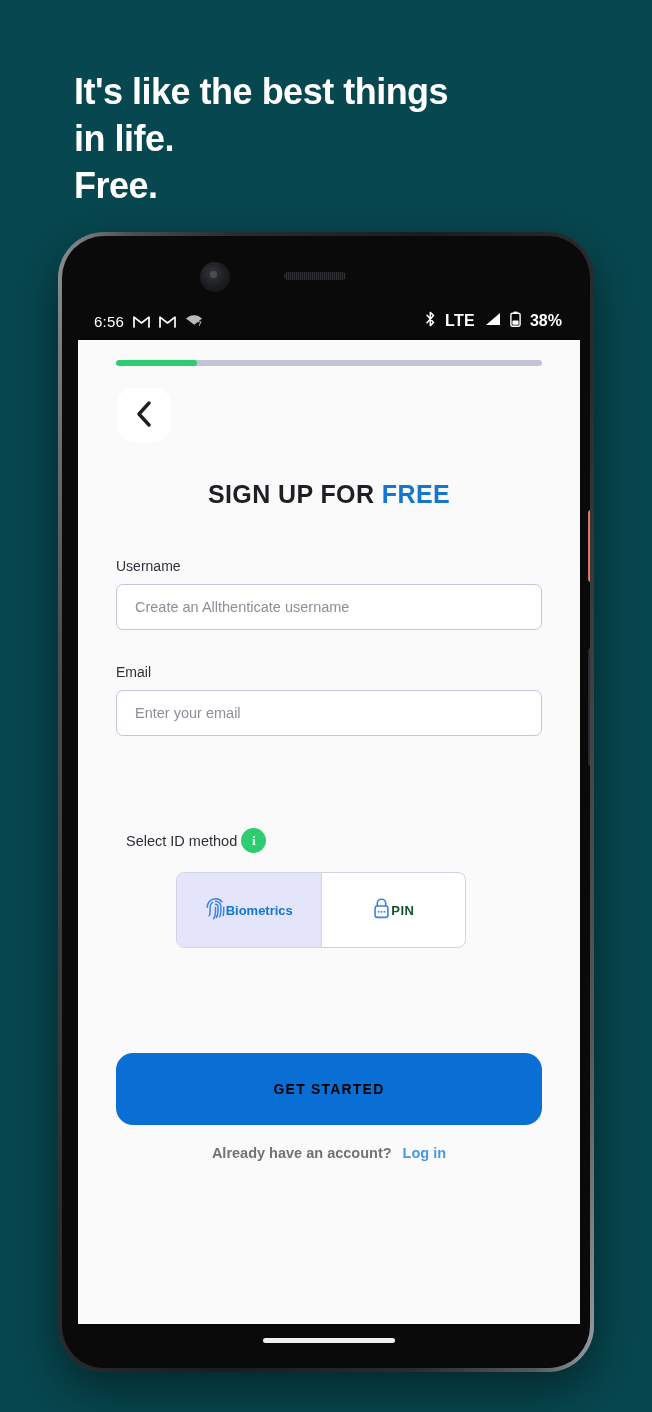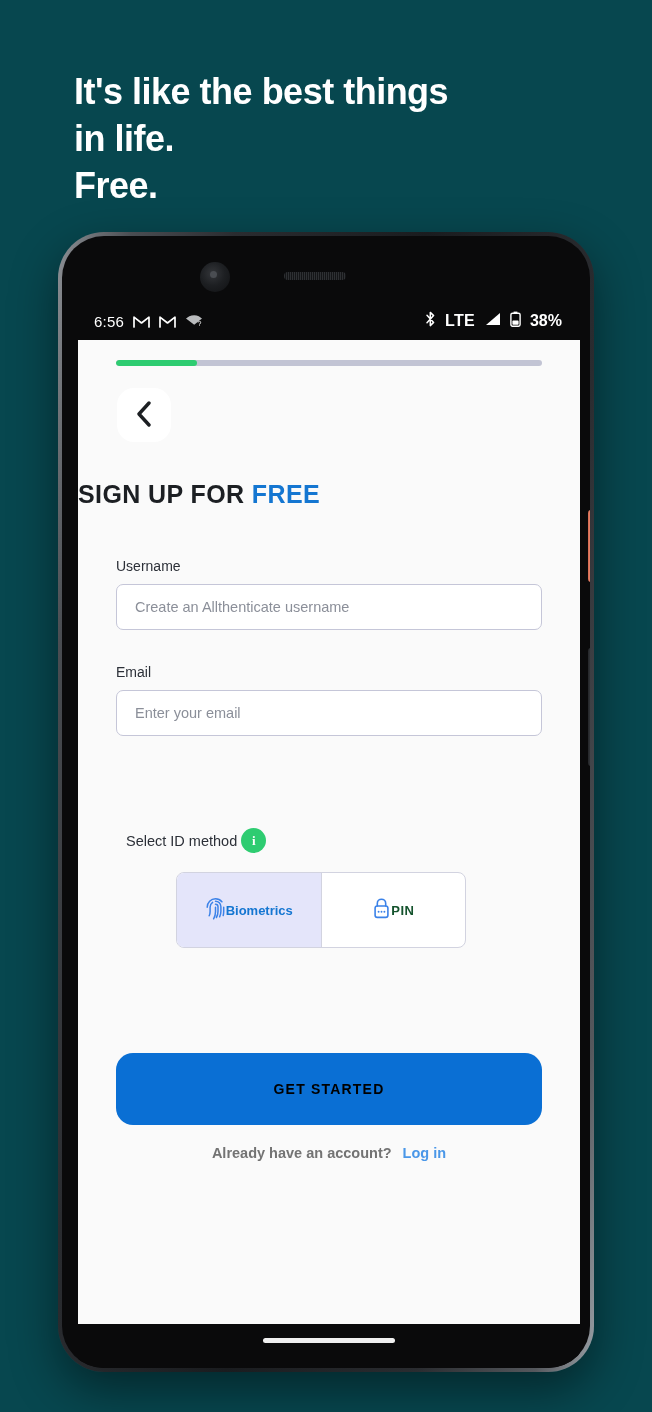--- a/index.html
+++ b/index.html
@@ -171,21 +171,21 @@
     justify-content: center;
     border: none;
     cursor: pointer;
   }
 
   .page-title {
     position: absolute;
     top: 140px;
     left: 0;
     width: 100%;
-    text-align: left;
+    text-align: center;
     font-size: 25px;
     font-weight: bold;
     color: #1c1f23;
     letter-spacing: 0.4px;
   }
   .page-title .free { color: #1476d1; }
 
   .form {
     position: absolute;
     left: 38px;

